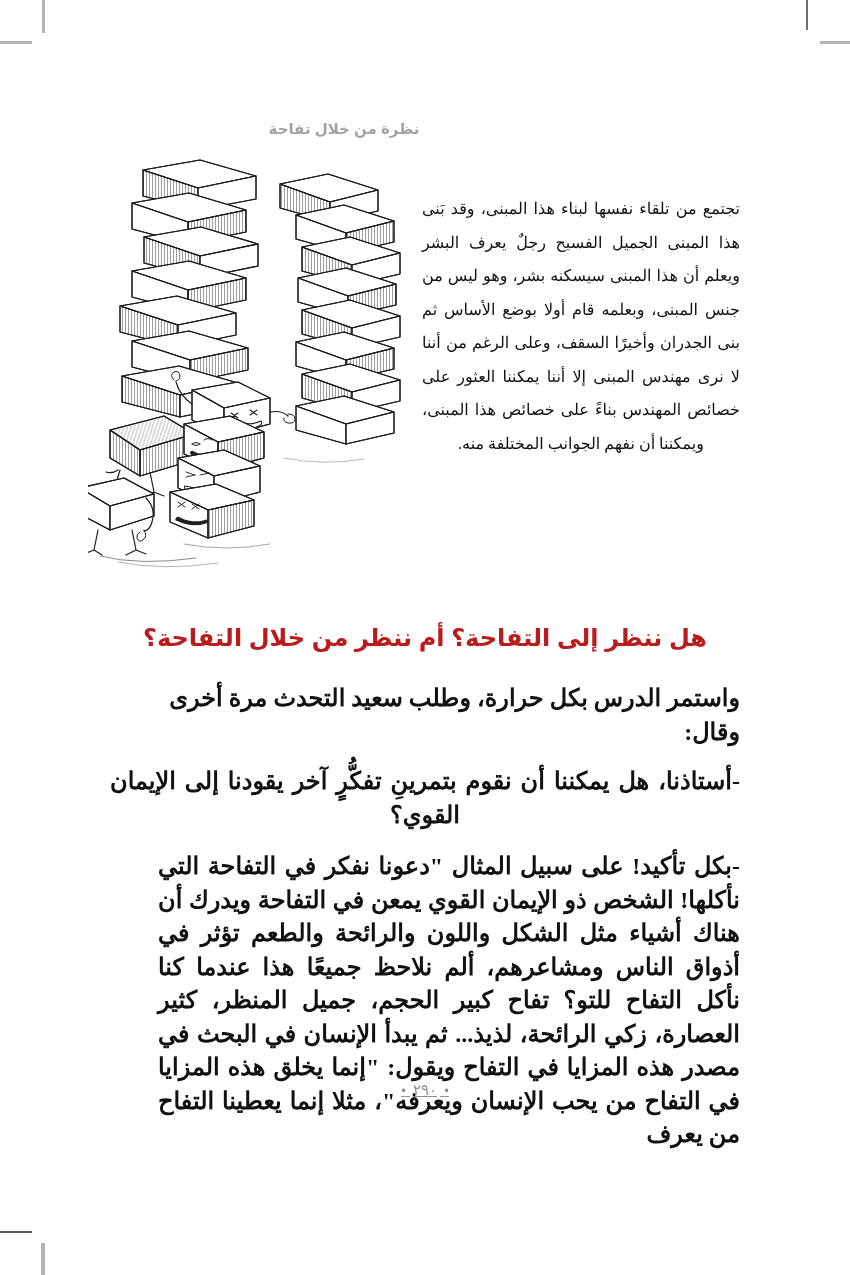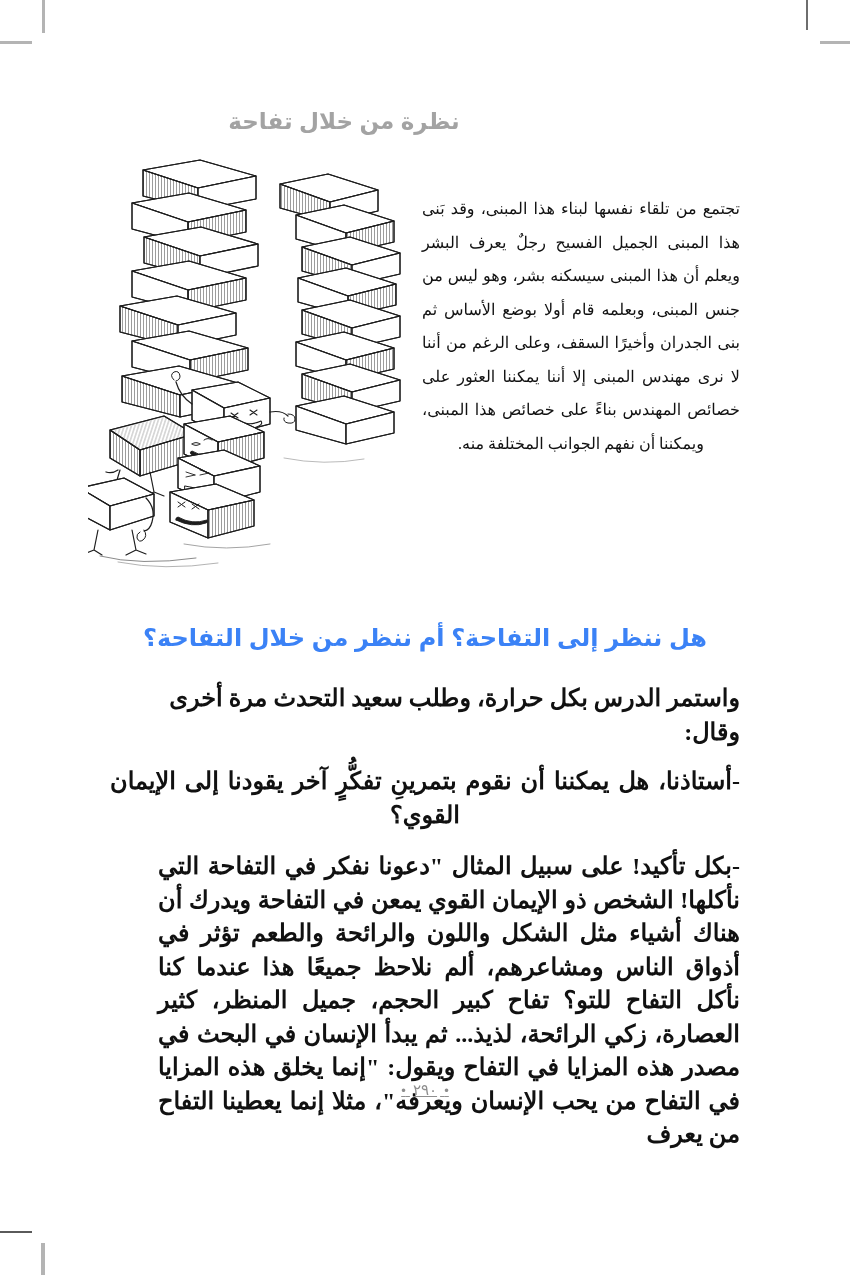--- a/index.html
+++ b/index.html
@@ -33,25 +33,25 @@
   .page {
     position: absolute;
     left: 0; top: 0;
     width: 850px;
     height: 1275px;
   }
 
   
   .running-head {
     position: absolute;
-    top: 108px;
+    top: 120px;
     left: 0;
     width: 688px;
     text-align: center;
-    font-size: 23px;
+    font-size: 15px;
     font-weight: bold;
     color: #a3a3a3;
     letter-spacing: 0;
     font-family: "Liberation Sans", "DejaVu Sans", sans-serif;
   }
 
   
   .illustration {
     position: absolute;
     left: 88px;
@@ -78,21 +78,21 @@
   .section-heading {
     position: absolute;
     right: 110px;
     top: 621px;
     width: 630px;
     font-size: 24px;
     font-weight: bold;
     text-align: center;
     line-height: 34px;
     font-family: "Liberation Sans", "DejaVu Sans", sans-serif;
-    color: #3b82f6;
+    color: #b91c1c;
   }
 
   
   .body-col {
     position: absolute;
     right: 110px;
     top: 682px;
     width: 630px;
   }
   .para {

